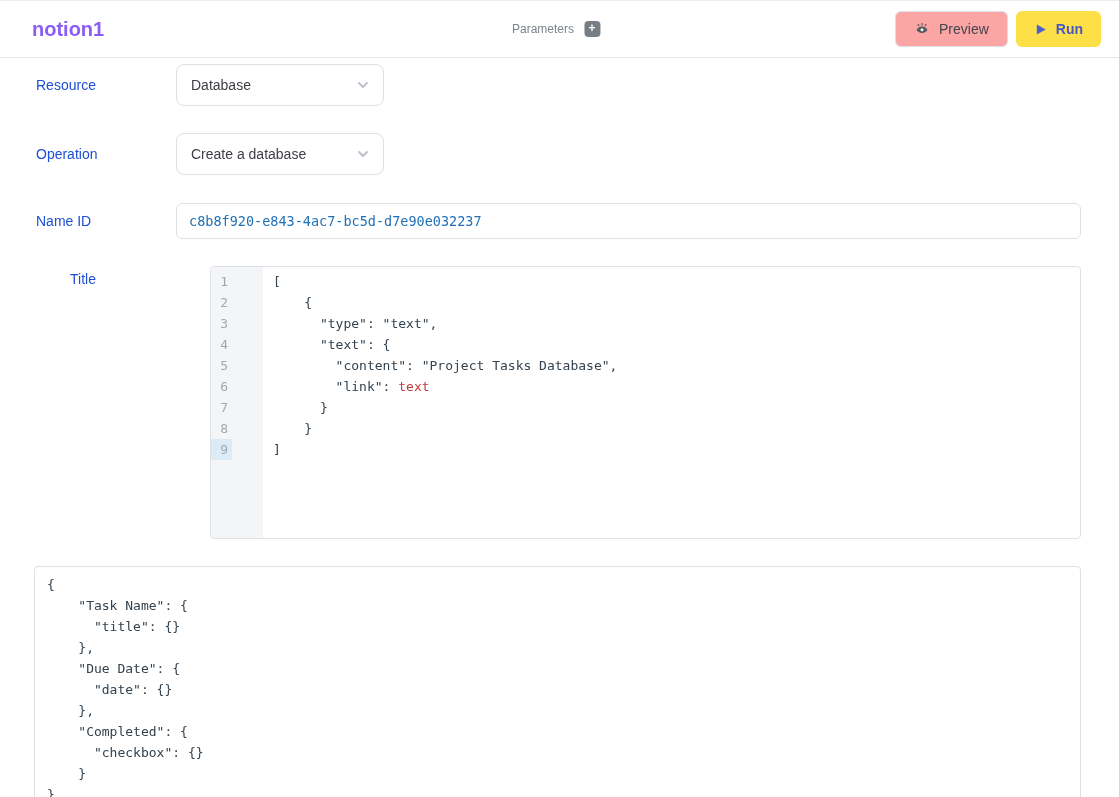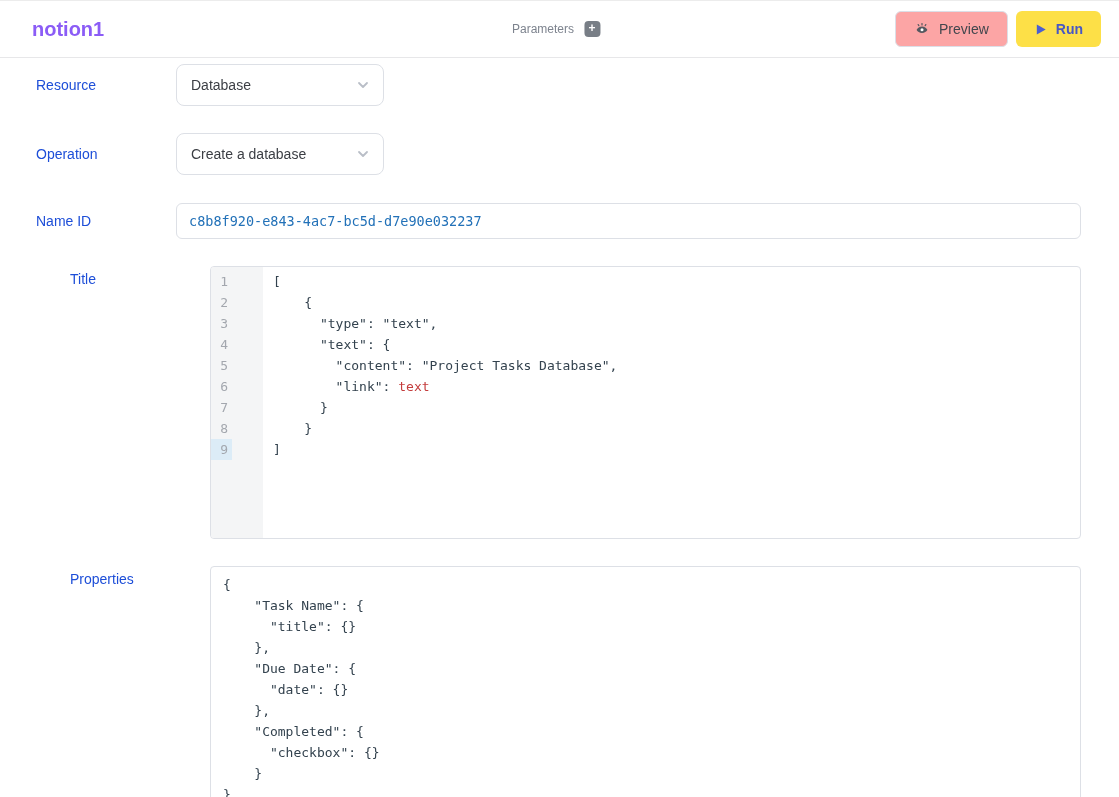--- a/index.html
+++ b/index.html
@@ -213,21 +213,20 @@
             <div class="code-line">        "link": <span class="tok-atom">text</span></div>
             <div class="code-line">      }</div>
             <div class="code-line">    }</div>
             <div class="code-line">]</div>
           </div>
       </div>
     </div>
   </div>
 
   <div class="row top mt27">
-    <div class="row-label">Properties</div>
     <div class="row-field">
       <div class="json-box">
         <pre id="properties-pre">{
     "Task Name": {
       "title": {}
     },
     "Due Date": {
       "date": {}
     },
     "Completed": {

